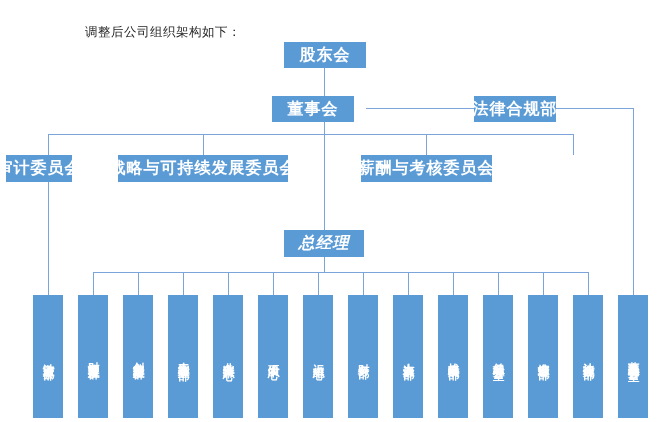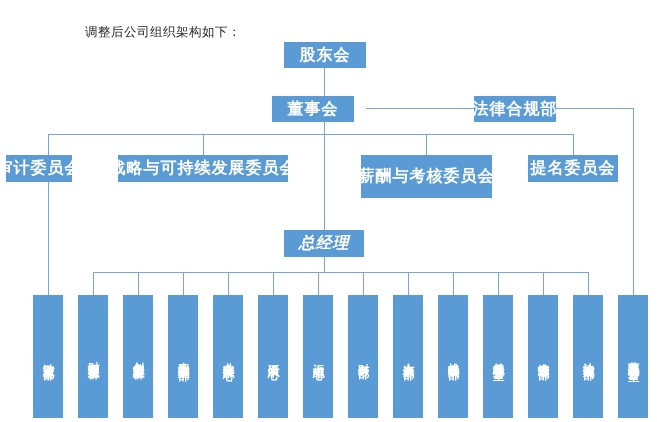--- a/index.html
+++ b/index.html
@@ -90,22 +90,21 @@
   <div class="line vline" style="left:543px; top:272px; height:23px;"></div>
   <div class="line vline" style="left:588px; top:272px; height:23px;"></div>
 
   <div class="node hnode" style="left:284px; top:42px; width:82px; height:26px;">股东会</div>
 
   <div class="node hnode" style="left:272px; top:96px; width:82px; height:26px;">董事会</div>
   <div class="node hnode" style="left:474px; top:96px; width:82px; height:26px;">法律合规部</div>
 
   <div class="node hnode" style="left:6px;   top:155px; width:66px;  height:27px;">审计委员会</div>
   <div class="node hnode" style="left:118px; top:155px; width:170px; height:27px;text-align:center;">战略与可持续发展委员会</div>
-  <div class="node hnode" style="left:361px; top:155px; width:131px; height:43px;">薪酬与考核委员会</div>
-  <div class="node hnode" style="left:528px; top:155px; width:90px;  height:27px;">提名委员会</div>
+  <div class="node hnode" style="left:361px; top:155px; width:131px; height:27px;">薪酬与考核委员会</div>
 
   <div class="node hnode" style="left:284px; top:230px; width:80px; height:27px;font-style:italic;">总经理</div>
 
   <div class="node vnode" style="left:33px;  top:295px; width:30px; height:123px;">审计监察部</div>
   <div class="node vnode" style="left:78px;  top:295px; width:30px; height:123px;">财富管理事业群</div>
   <div class="node vnode" style="left:123px; top:295px; width:30px; height:123px;">创新业务事业群</div>
   <div class="node vnode" style="left:168px; top:295px; width:30px; height:123px;">人工智能事业部</div>
   <div class="node vnode" style="left:213px; top:295px; width:30px; height:123px;">业务支持中心</div>
   <div class="node vnode" style="left:258px; top:295px; width:30px; height:123px;">研发中心</div>
   <div class="node vnode" style="left:303px; top:295px; width:30px; height:123px;">运维中心</div>

